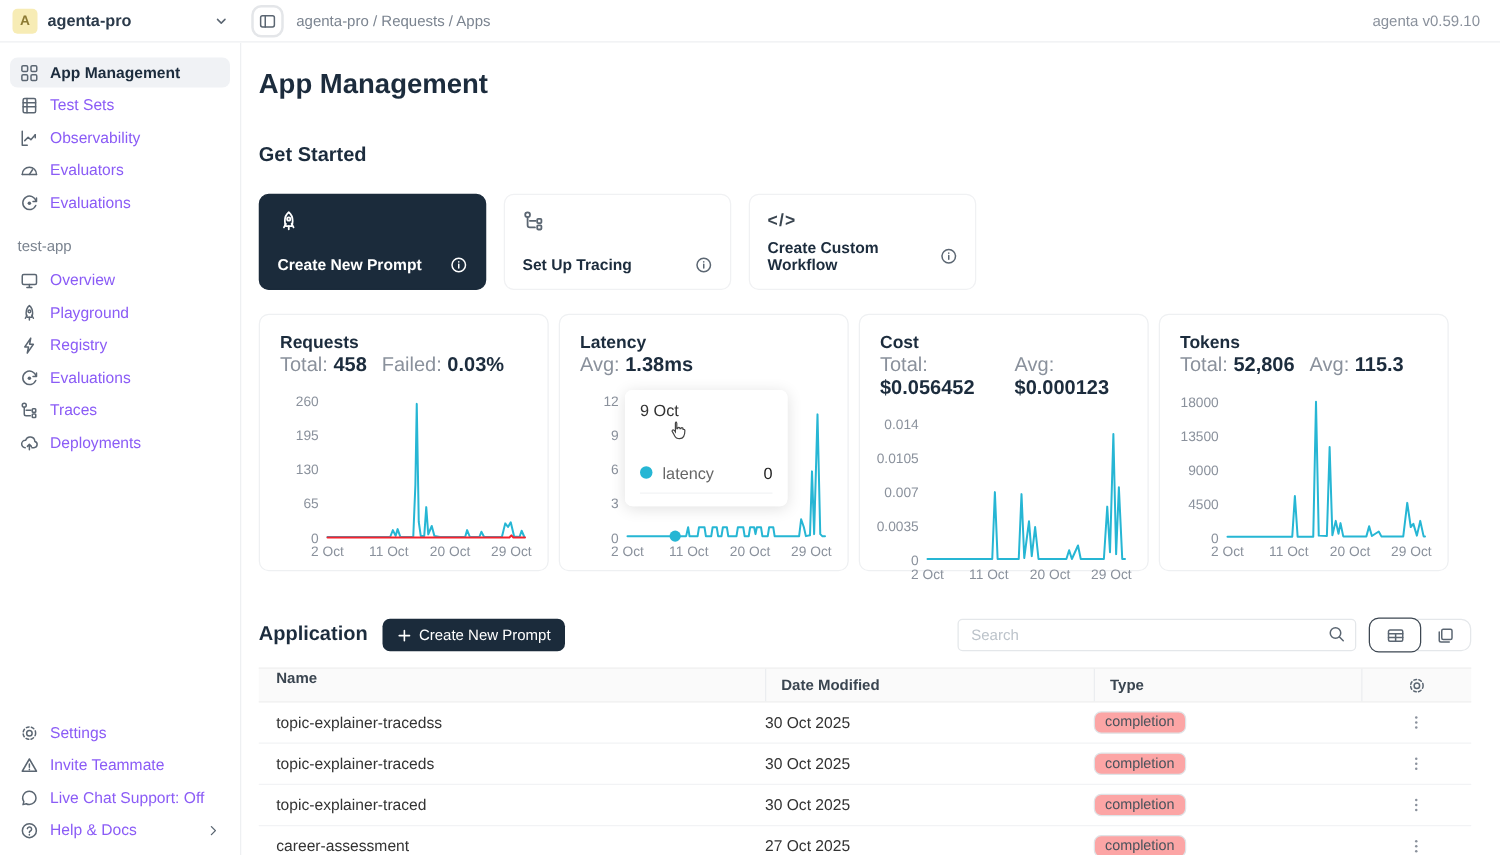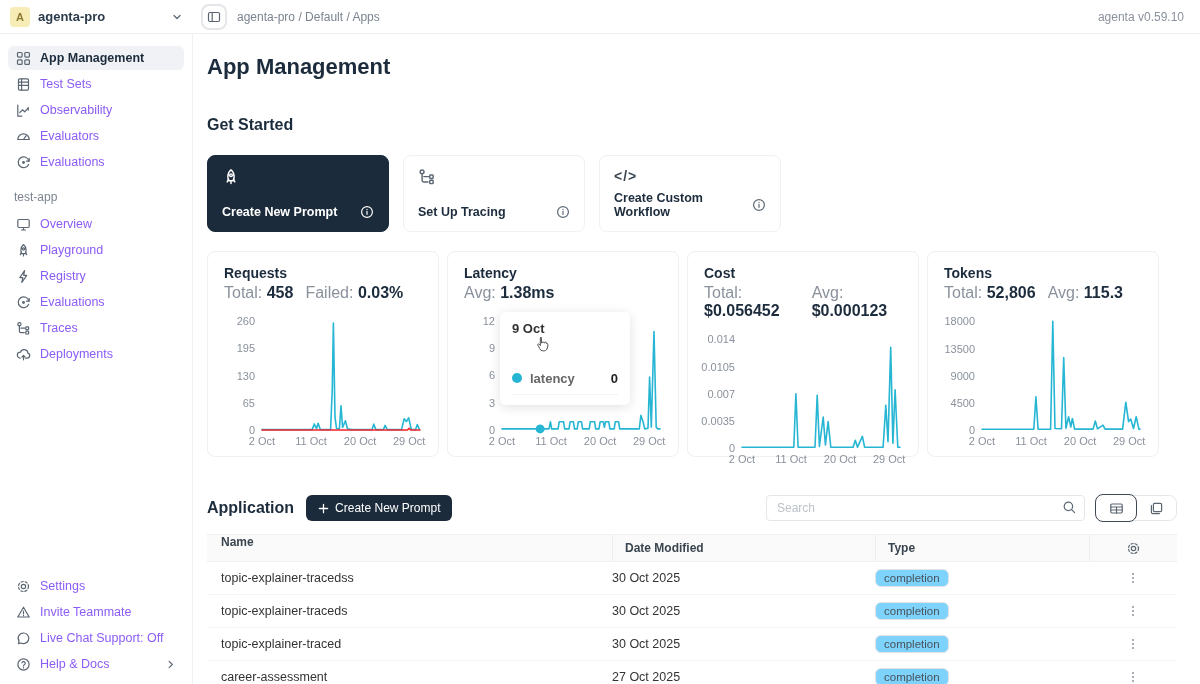--- a/index.html
+++ b/index.html
@@ -55,21 +55,21 @@
   .chart-card { width:232px; height:206px; border:1px solid #eef0f2; border-radius:8px;
     padding:13px 16px; position:relative; background:#fff; }
   .chart-title { font-size:14px; font-weight:600; }
   .chart-stats { margin-top:3px; font-size:16px; color:#8a919c; display:flex; gap:12px; }
   .chart-stats .sv { color:#1c2c3d; font-weight:600; }
   .chart-plot { margin-top:6px; }
   .chart-plot svg text { font-family:"Liberation Sans",sans-serif; font-size:11px; fill:#8a919c; }
 
   
   .tooltip { position:absolute; left:52px; top:60px; width:130px; background:rgba(255,255,255,.93);
-    border-radius:6px; box-shadow:0 2px 12px rgba(0,0,0,.12); padding:9px 12px 10px 12px; z-index:3;font-weight:bold; }
+    border-radius:6px; box-shadow:0 2px 12px rgba(0,0,0,.12); padding:9px 12px 10px 12px; z-index:3; }
   .tooltip .tdate { font-size:13px; color:#333; }
   .tooltip .trow { display:flex; align-items:center; margin-top:26px; font-size:13px; }
   .tooltip .tdot { width:10px; height:10px; border-radius:50%; background:#26b6d4; margin-right:8px; }
   .tooltip .tseries { color:#666; }
   .tooltip .tval { margin-left:auto; color:#222; }
   .cursor-hand { position:absolute; left:34px; top:24px; }
 
   
   .app-head { display:flex; align-items:center; margin-top:38px; }
   .app-head .section-h2 { font-size:16px; font-weight:600; }
@@ -90,21 +90,21 @@
   .thead { display:flex; height:28px; background:#fafafa;
     border-top:1px solid #f0f0f0; border-bottom:1px solid #f0f0f0; font-size:12px; font-weight:600; color:#3a4550; }
   .trow { display:flex; align-items:center; height:33px; border-bottom:1px solid #f2f3f5; font-size:12.5px; color:#333; cursor:pointer; }
   .col-name { flex:0 0 405px; padding-left:14px; }
   .col-date { flex:0 0 263px; }
   .col-type { flex:1 1 auto; }
   .col-actions { flex:0 0 88px; display:flex; justify-content:center; }
   .thead .col-date, .thead .col-type, .thead .col-actions { border-left:1px solid #ebedf0; height:100%; display:flex; align-items:center; }
   .thead .col-date, .thead .col-type { padding-left:12px; }
   .chip { display:inline-block; border:1px solid #dfe3e6; border-radius:6px; padding:2px 8px;
-    font-size:11.5px; color:#49525b; background:#7dd3fc; }
+    font-size:11.5px; color:#49525b; background:#fca5a5; }
   .dots { cursor:pointer; }
 </style>
 </head>
 <body>
 
 <div class="topbar">
   <div class="ws-zone">
     <div class="avatar">A</div>
     <span class="ws-name">agenta-pro</span>
     <span class="ws-chevron">
@@ -112,21 +112,21 @@
           <path class="ic" d="M3 4.5 6 7.5 9 4.5"></path>
         </svg>
     </span>
   </div>
   <div class="panel-toggle">
     <svg width="14" height="14" viewBox="0 0 14 14">
       <rect class="ic" x="1.5" y="2.5" width="11" height="9" rx="1.5"></rect>
         <path class="ic" d="M5.2 2.5v9"></path>
     </svg>
   </div>
-  <span class="breadcrumb">agenta-pro / Default / Apps</span>
+  <span class="breadcrumb">agenta-pro / Requests / Apps</span>
   <span class="version">agenta v0.59.10</span>
 </div>
 
 <div class="sidebar">
   <div class="side-item active">
     <svg width="15" height="15" viewBox="0 0 15 15">
         <rect class="ic" x="1.5" y="1.5" width="4.6" height="4.6" rx="1"></rect>
         <rect class="ic" x="8.8" y="1.5" width="4.6" height="4.6" rx="1"></rect>
         <rect class="ic" x="1.5" y="8.8" width="4.6" height="4.6" rx="1"></rect>
         <rect class="ic" x="8.8" y="8.8" width="4.6" height="4.6" rx="1"></rect>

